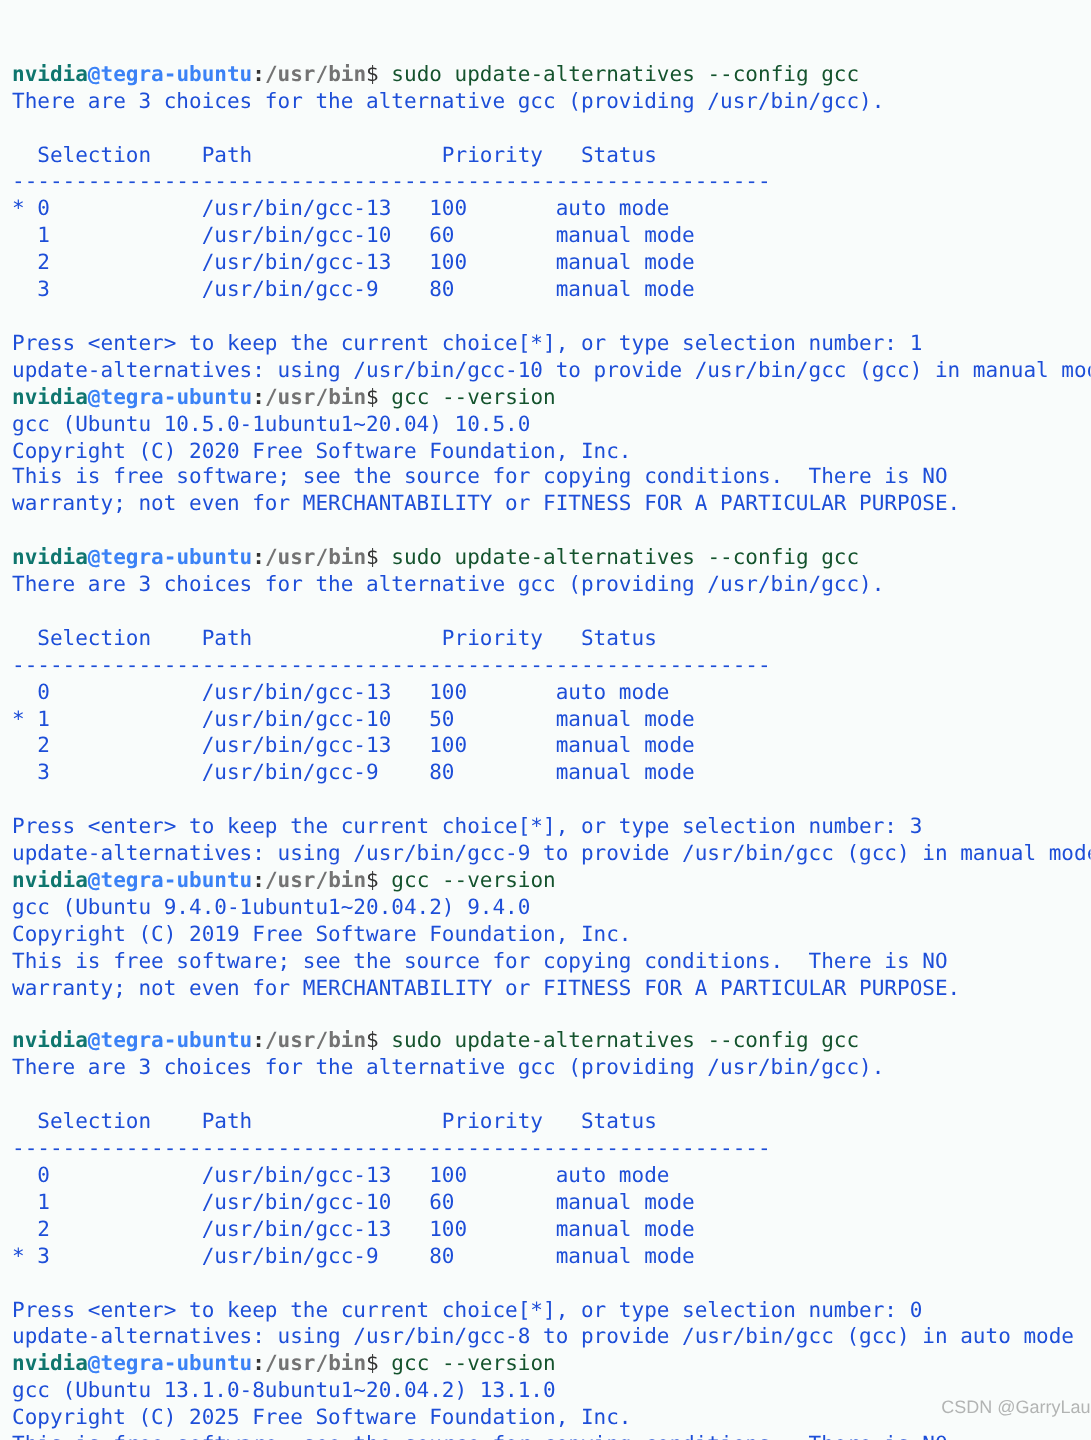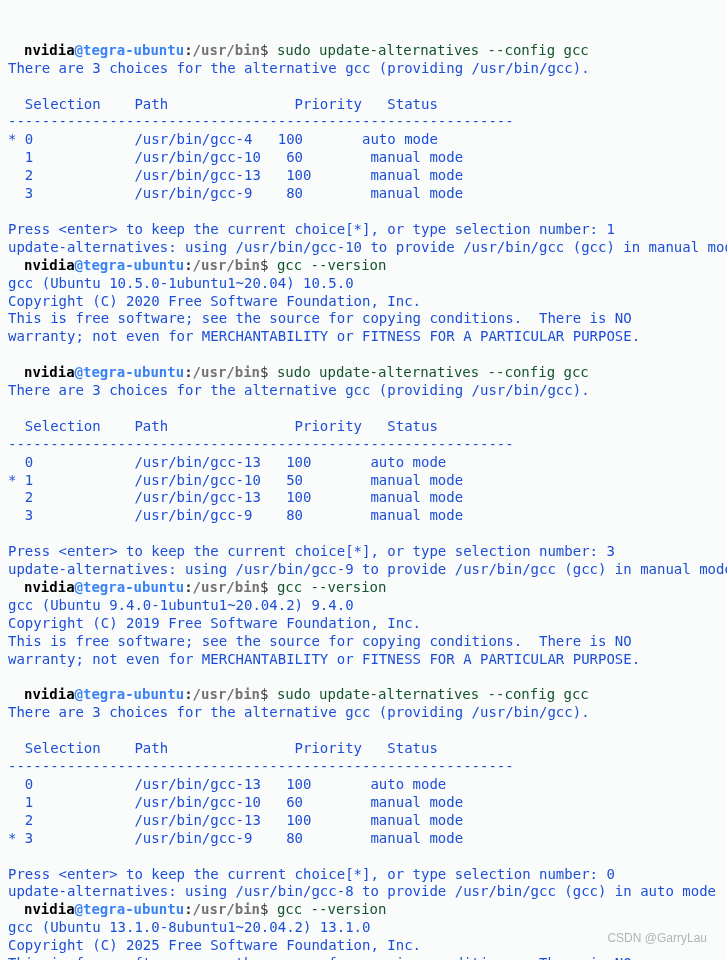--- a/index.html
+++ b/index.html
@@ -8,48 +8,48 @@
     background: #f9fcfb;
     font-family: "DejaVu Sans Mono", "Liberation Mono", Consolas, monospace;
     font-size: 14px;
     line-height: 1.28;
     color: #333;
   }
   .terminal {
     padding: 6px 8px;
     white-space: pre;
   }
-  .user { color: #000000; font-weight: bold; margin-left: 16px; }
+  .user { color: #0f766e; font-weight: bold; }
   .host { color: #3b82f6; font-weight: bold; }
   .colon { color: #333; font-weight: bold; }
   .path { color: #737373; font-weight: bold; }
   .dollar { color: #333; }
   .cmd { color: #14532d; }
   .out { color: #1d4ed8; }
   .watermark {
     position: fixed;
-    right: 20px;
+    right: 0;
     bottom: 14px;
     color: rgba(120,120,120,0.55);
     font-family: Arial, sans-serif;
     font-size: 12px;
     pointer-events: none;
   }
 </style>
 </head>
 <body>
 
 <div class="terminal">
 
 <span class="user">nvidia</span><span class="host"><span>@</span><span>tegra-ubuntu</span></span><span class="colon">:</span><span class="path">/usr/bin</span><span class="dollar">$ </span><span class="cmd">sudo update-alternatives --config gcc</span>
 <span class="out">There are 3 choices for the alternative gcc (providing /usr/bin/gcc).</span>
 
 <span class="out">  Selection    Path               Priority   Status</span>
 <span class="out">------------------------------------------------------------</span>
-<span class="out">* 0            /usr/bin/gcc-4   100       auto mode</span>
+<span class="out">* 0            /usr/bin/gcc-13   100       auto mode</span>
 <span class="out">  1            /usr/bin/gcc-10   60        manual mode</span>
 <span class="out">  2            /usr/bin/gcc-13   100       manual mode</span>
 <span class="out">  3            /usr/bin/gcc-9    80        manual mode</span>
 
 <span class="out">Press &lt;enter&gt; to keep the current choice[*], or type selection number: 1</span>
 <span class="out">update-alternatives: using /usr/bin/gcc-10 to provide /usr/bin/gcc (gcc) in manual mode</span>
 <span class="user">nvidia</span><span class="host"><span>@</span><span>tegra-ubuntu</span></span><span class="colon">:</span><span class="path">/usr/bin</span><span class="dollar">$ </span><span class="cmd">gcc --version</span>
 <span class="out">gcc (Ubuntu 10.5.0-1ubuntu1~20.04) 10.5.0</span>
 <span class="out">Copyright (C) 2020 Free Software Foundation, Inc.</span>
 <span class="out">This is free software; see the source for copying conditions.  There is NO</span>

